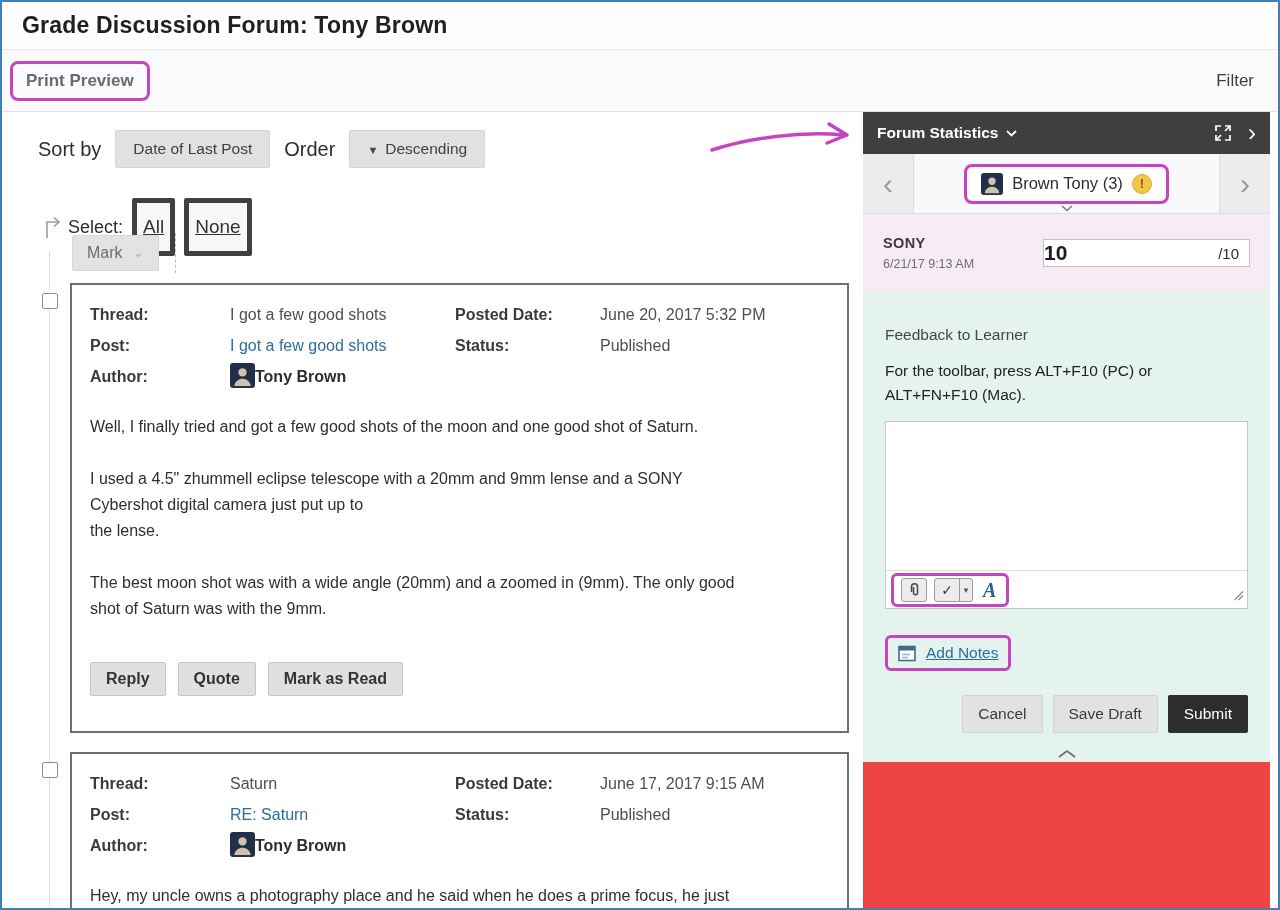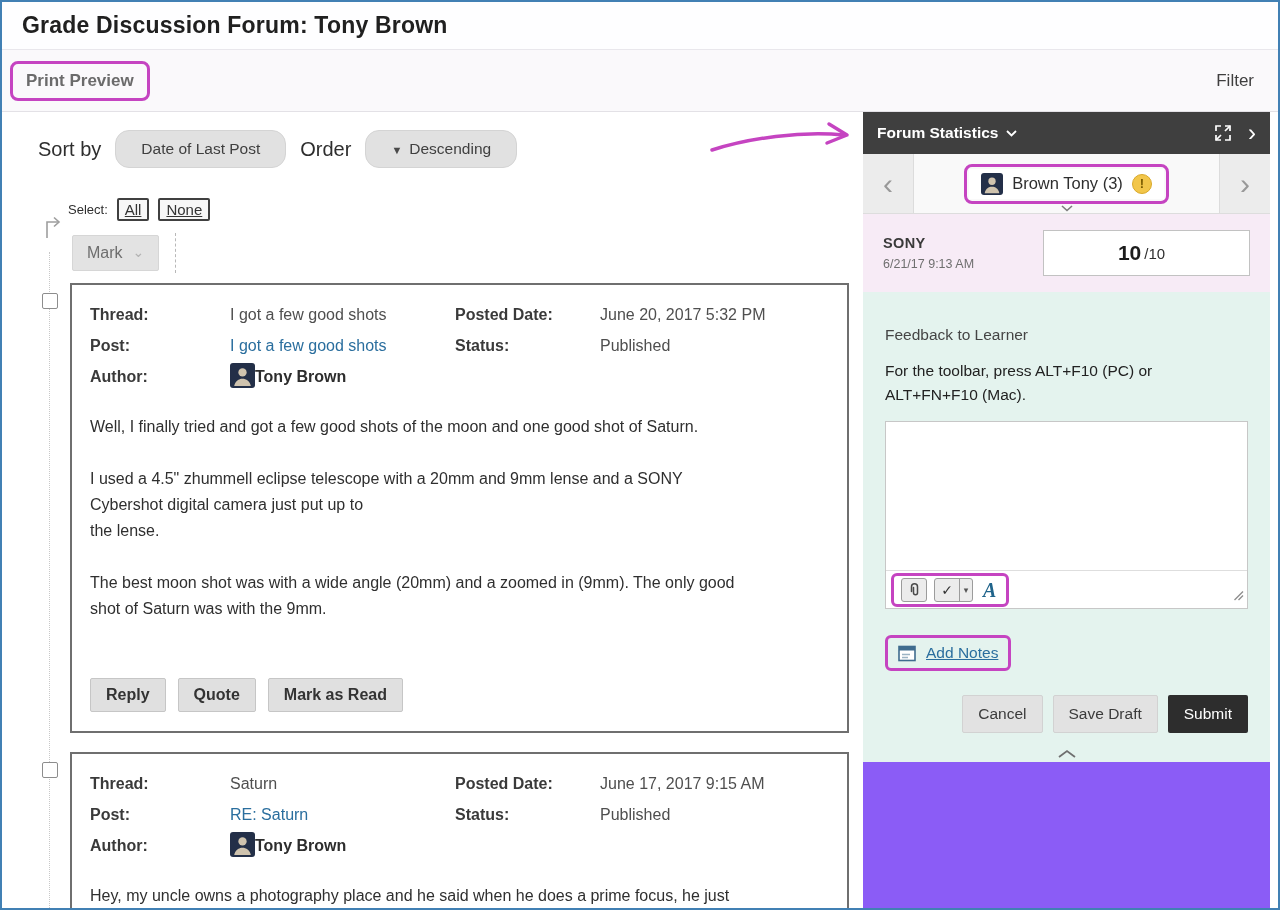--- a/index.html
+++ b/index.html
@@ -15,27 +15,27 @@
   .callout { border:3px solid var(--accent,#c544c1); border-radius:8px; }
   .pp-callout { position:absolute; left:8px; top:11px; padding:1px 3px; }
   .btn-plain { background:none; border:none; font:inherit; cursor:pointer; }
   .print-preview { font-size:17px; font-weight:700; color:#6b6b6b; padding:6px 10px; }
   .filter { position:absolute; right:24px; top:21px; font-size:17px; color:#3f3f3f; cursor:pointer; }
 
   .content { position:relative; height:796px; background:#fff; overflow:hidden; }
 
   .sort-row { position:absolute; left:36px; top:18px; display:flex; align-items:center; gap:14px; }
   .ctl-label { font-size:20px; color:#2e2e2e; }
-  .gray-btn { background:#e1e1e1; border:1px solid #d4d4d4; border-radius:14px; color:#3f3f3f; font-size:15.5px; padding:9px 25px; cursor:pointer; }
+  .gray-btn { background:#e1e1e1; border:1px solid #d4d4d4; border-radius:2px; color:#3f3f3f; font-size:15.5px; padding:9px 17px; cursor:pointer; }
   .desc-arrow { font-size:11px; margin-right:7px; color:#4a4a4a; }
 
   .anno-arrow { position:absolute; left:706px; top:6px; }
 
   .select-row { position:absolute; left:66px; top:86px; display:flex; align-items:center; gap:9px; }
-  .chip { border:2px solid #404040; background:#f7f7f7; padding:1px 6px; font-size:15px; color:#333; text-decoration:underline; cursor:pointer; border-radius:2px; }
+  .chip { border:5px solid #404040; background:#f7f7f7; padding:13px 6px; font-size:19px; color:#333; text-decoration:underline; cursor:pointer; border-radius:2px; }
 
   .tree-icon { position:absolute; left:40px; top:102px; }
   .mark-row { position:absolute; left:70px; top:121px; display:flex; align-items:center; }
   .mark-btn { background:#e3e3e3; border:1px solid #d6d6d6; border-radius:2px; color:#6e6e6e; font-size:16px; padding:8px 14px; display:flex; gap:10px; align-items:flex-start; cursor:pointer; }
   .mark-chevron { color:#b3b3b3; font-size:14px; }
   .dash-sep { height:40px; border-left:1px dashed #b8b8b8; margin-left:16px; }
   .dotline { position:absolute; left:47px; top:140px; height:656px; border-left:1px dotted #c8c8c8; }
 
   .checkbox { position:absolute; width:16px; height:16px; background:#fff; border:1px solid #8d8d8d; border-radius:2px; cursor:pointer; z-index:2; }
   .cb1 { left:40px; top:181px; } .cb2 { left:40px; top:650px; }
@@ -47,42 +47,42 @@
   .meta-label { font-weight:700; color:#3a3a3a; }
   .meta-value { color:#4f4f4f; }
   .link { color:var(--link,#2a6e9e); cursor:pointer; text-decoration:none; }
   .author-cell { display:flex; align-items:flex-start; gap:0; }
   .avatar { display:inline-block; width:25px; height:25px; border-radius:3px; overflow:hidden; flex:none; }
   .avatar svg { display:block; width:100%; height:100%; }
   .avatar-sm { width:22px; height:22px; }
   .author-name { font-weight:700; color:#2d2d2d; }
   .post-body { margin-top:24px; font-size:16px; color:#2f2f2f; }
   .post-body p { white-space:pre-line; line-height:26px; margin:0 0 26px; }
-  .post-actions { display:flex; gap:12px; margin-top:56px; }
+  .post-actions { display:flex; gap:12px; margin-top:40px; }
   .action-btn { background:#e0e0e0; border:1px solid #c6c6c6; border-radius:2px; font-size:16px; font-weight:600; color:#333; padding:7px 15px; cursor:pointer; }
 
   
-  .sidebar { position:absolute; left:861px; top:0; width:407px; height:100%; background:#8b5cf6; }
+  .sidebar { position:absolute; left:861px; top:0; width:407px; height:100%; background:#ef4444; }
   .sb-header { height:42px; background:var(--panel-header,#3f3f3f); display:flex; align-items:center; padding:0 14px; color:#fff; }
   .sb-title { display:flex; align-items:center; gap:8px; font-size:15.5px; font-weight:700; cursor:pointer; color:#fff; }
   .sb-hicons { margin-left:auto; display:flex; align-items:center; gap:16px; }
   .panel-collapse { font-size:24px; line-height:1; color:#fff; cursor:pointer; }
 
   .sb-nav { height:60px; background:#ececec; display:flex; align-items:stretch; border-bottom:1px solid #ddd; }
   .nav-arrow { width:50px; display:flex; align-items:center; justify-content:center; font-size:30px; color:#999; cursor:pointer; background:transparent; border:none; }
   .nav-center { flex:1; background:#f9f9f9; border-left:1px solid #dcdcdc; border-right:1px solid #dcdcdc; position:relative; display:flex; align-items:center; justify-content:center; }
   .student-callout { display:flex; align-items:center; gap:9px; padding:4px 12px; cursor:pointer; background:#fff; }
   .student-name { font-size:16.5px; color:#2e2e2e; }
   .status-icon { width:20px; height:20px; border-radius:50%; background:#f2c64a; border:1px solid #d9a92a; color:#7a5b00; font-weight:700; font-size:13px; display:flex; align-items:center; justify-content:center; flex:none; }
   .student-chevron { position:absolute; left:50%; transform:translateX(-50%); bottom:1px; }
 
   .sb-grade { height:78px; background:var(--grade-bg,#f7ebf6); display:flex; align-items:center; padding:0 20px; }
   .grade-label { font-size:14.5px; font-weight:700; color:#3a3a3a; letter-spacing:.4px; }
   .grade-time { font-size:12.5px; color:#6f6f6f; margin-top:6px; }
-  .grade-input { margin-left:auto; width:207px; height:46px; background:#fff; border:1px solid #c2c2c2; display:flex; align-items:center; justify-content:center; padding-right:10px; cursor:text; }
+  .grade-input { margin-left:auto; width:207px; height:28px; background:#fff; border:1px solid #c2c2c2; display:flex; align-items:center; justify-content:space-between; padding-right:10px; cursor:text; }
   .grade-score { font-size:21px; font-weight:700; color:#1c1c1c; }
   .grade-outof { font-size:15px; color:#2e2e2e; margin-left:3px; }
 
   .sb-feedback { background:var(--feedback-bg,#e4f3ee); padding:34px 22px 0; height:470px; }
   .fb-heading { font-size:15.5px; color:#454545; }
   .fb-hint { margin-top:15px; font-size:15.5px; color:#222; line-height:24px; white-space:pre-line; }
   .editor { margin-top:14px; background:#fff; border:1px solid #c7c7c7; height:188px; position:relative; }
   .editor-text { height:150px; padding:12px 13px; font-size:15.5px; color:#1f1f1f; cursor:text; }
   .editor-toolbar { position:absolute; left:0; right:0; bottom:0; height:38px; border-top:1px solid #dedede; }
   .tb-callout { position:absolute; left:5px; top:2px; display:flex; align-items:center; gap:7px; padding:2px 7px; border-radius:6px; }
@@ -127,21 +127,21 @@
       <span class="ctl-label">Order</span>
       <button class="gray-btn"><span class="desc-arrow">▼</span><span>Descending</span></button>
     </div>
 
     <svg class="anno-arrow" width="152" height="44" viewBox="0 0 152 44">
       <path d="M4 32 C 42 20, 92 13, 136 17" fill="none" stroke="var(--accent,#c544c1)" stroke-width="3.5" stroke-linecap="round"></path>
       <path d="M121 6 L139 17 L119 25" fill="none" stroke="var(--accent,#c544c1)" stroke-width="3.5" stroke-linecap="round" stroke-linejoin="round"></path>
     </svg>
 
     <div class="select-row">
-      <span class="ctl-label" style="font-size:13px">Select:</span>
+      <span class="ctl-label" style="font-size:18px">Select:</span>
       <span class="chip">All</span>
       <span class="chip">None</span>
     </div>
 
     <svg class="tree-icon" width="22" height="26" viewBox="0 0 22 26">
       <path d="M5 24V8h11" fill="none" stroke="#9e9e9e" stroke-width="1.6"></path>
       <path d="M12 3.5L17 8l-5 4.5" fill="none" stroke="#9e9e9e" stroke-width="1.6"></path>
     </svg>
     <div class="mark-row">
       <button class="btn-plain mark-btn">

